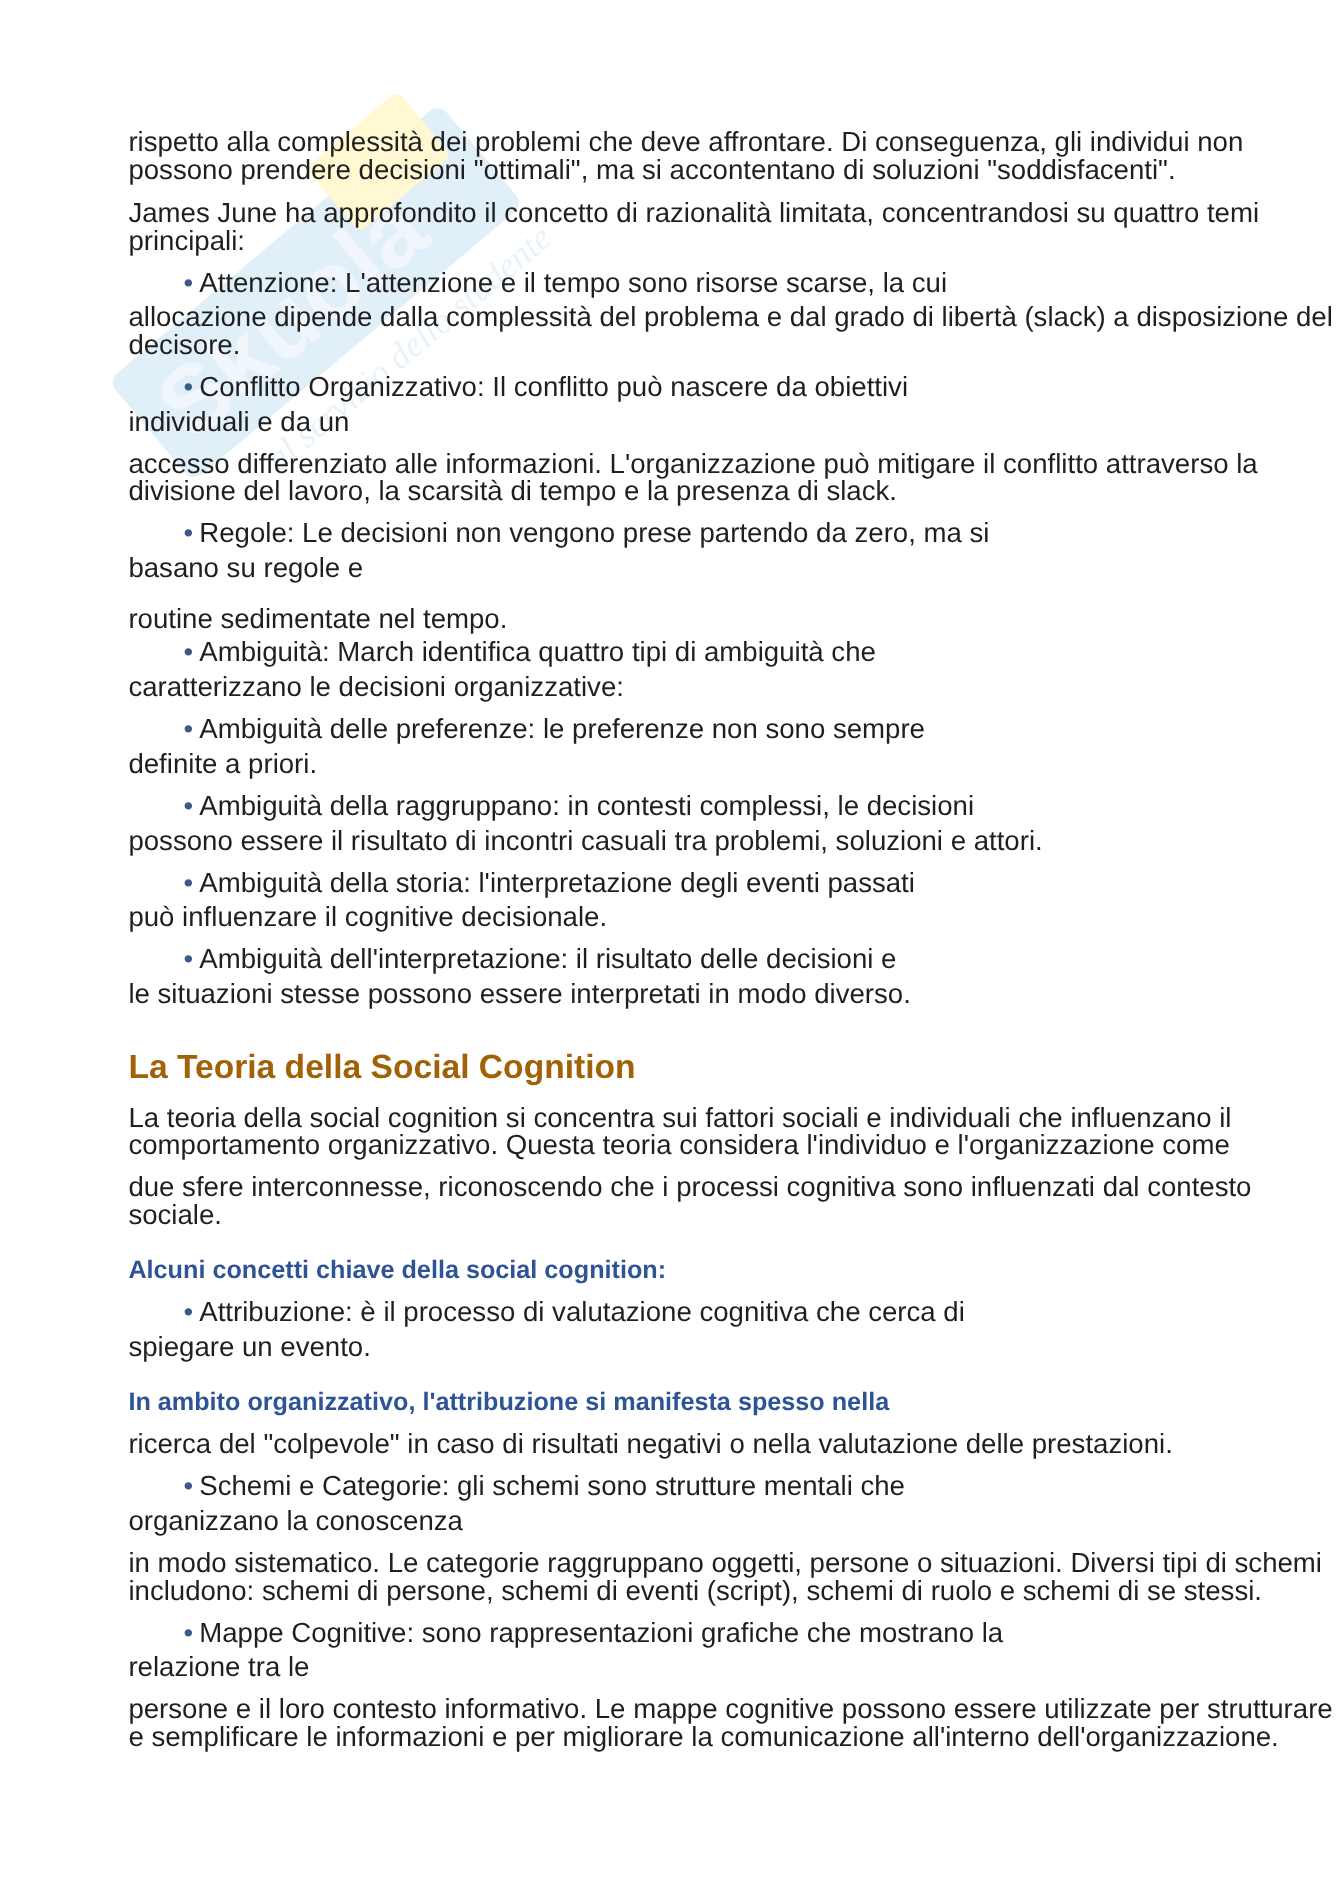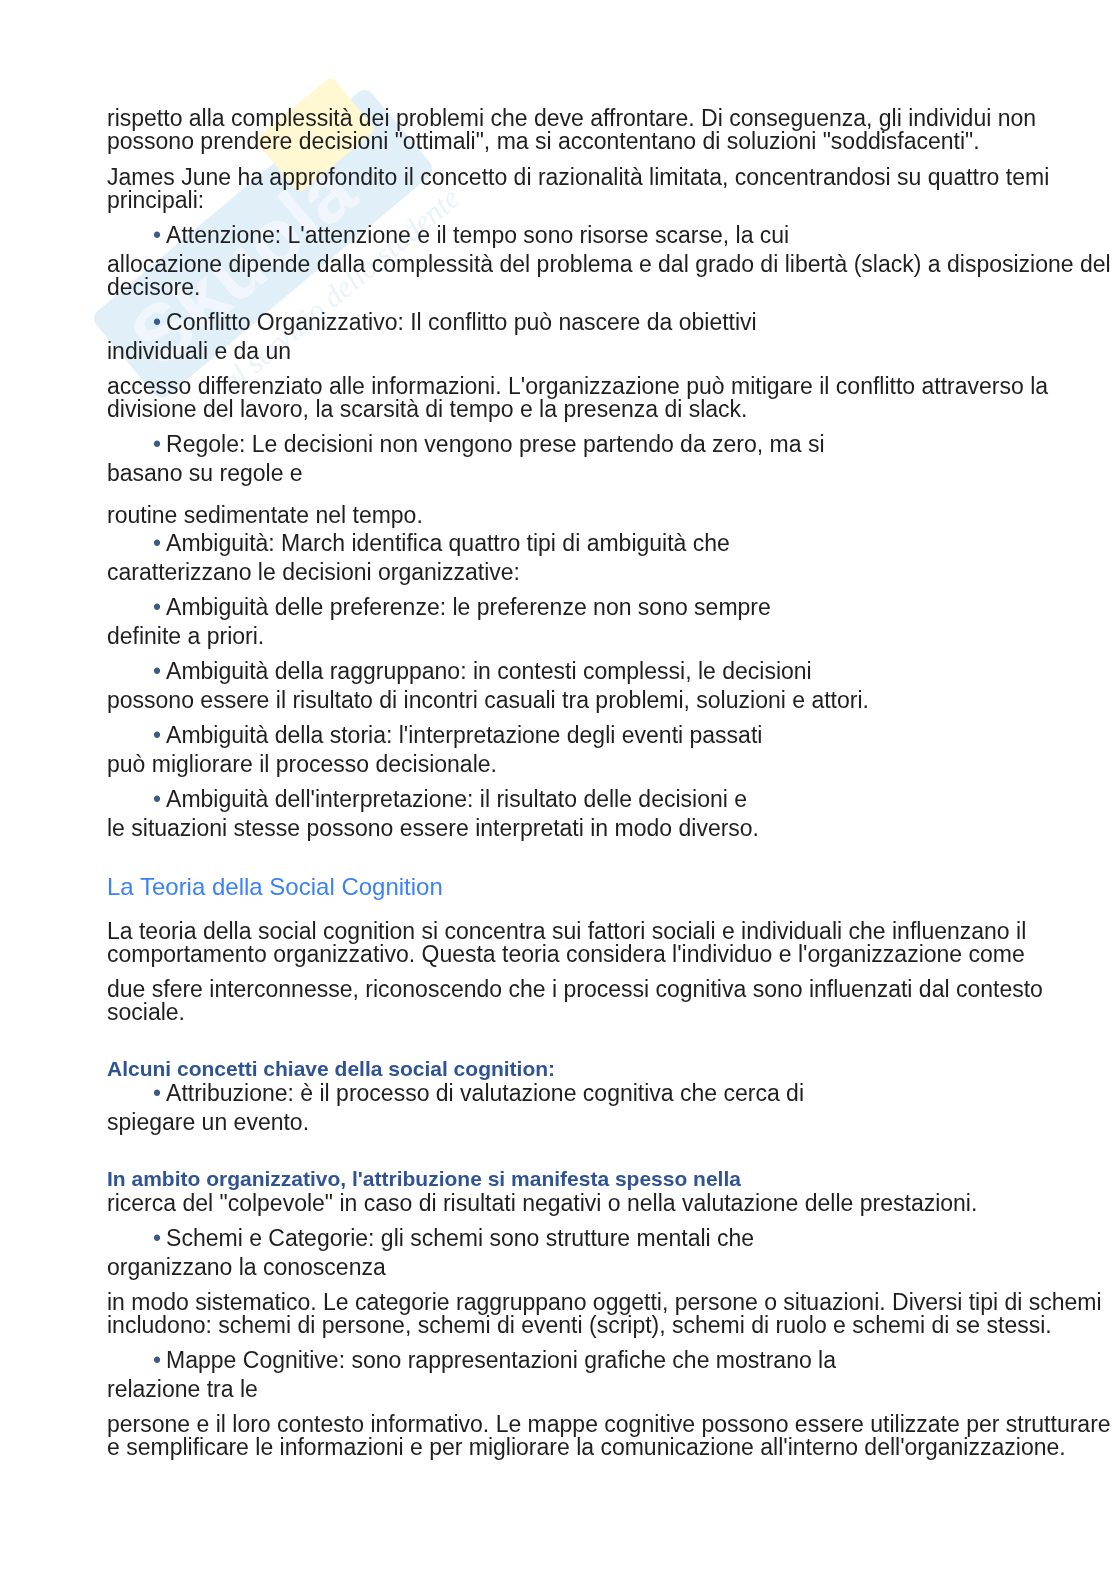--- a/index.html
+++ b/index.html
@@ -37,33 +37,32 @@
       color: #1f1f1f;
     }
     .line.bullet { left: 30px; margin-left: 16px; }
     .bullet-dot {
       color: #3b5a8a;
       margin-right: 5px;
     }
     .h1 {
       position: absolute;
       left: 0;
-      font-size: 24px;
-      font-weight: normal;
-      color: #3b82f6;
+      font-size: 28px;
+      font-weight: bold;
+      color: #a16207;
       white-space: nowrap;
     }
     .h2 {
       position: absolute;
       left: 0;
       font-size: 21px;
       font-weight: bold;
       color: #2f5496;
       white-space: nowrap;
-      margin-top: 10px;
     }
   </style>
 </head>
 <body>
 
 <div class="watermark">
   <svg width="480" height="400" viewBox="0 0 480 400">
     <g transform="rotate(-40 240 200)" opacity="0.55">
       <rect x="60" y="150" width="360" height="110" rx="10" fill="#c9e2f5"></rect>
       <rect x="300" y="120" width="100" height="70" rx="6" fill="#fff3b0"></rect>
@@ -111,21 +110,21 @@
   <div class="line" style="top:625px">definite a priori.</div>
 
   <div class="line bullet" style="top:660px">
     <span class="bullet-dot">•</span><span>Ambiguità della raggruppano: in contesti complessi, le decisioni</span>
   </div>
   <div class="line" style="top:689px">possono essere il risultato di incontri casuali tra problemi, soluzioni e attori.</div>
 
   <div class="line bullet" style="top:724px">
     <span class="bullet-dot">•</span><span>Ambiguità della storia: l'interpretazione degli eventi passati</span>
   </div>
-  <div class="line" style="top:753px">può migliorare il processo decisionale.</div>
+  <div class="line" style="top:753px">può influenzare il cognitive decisionale.</div>
 
   <div class="line bullet" style="top:788px">
     <span class="bullet-dot">•</span><span>Ambiguità dell'interpretazione: il risultato delle decisioni e</span>
   </div>
   <div class="line" style="top:817px">le situazioni stesse possono essere interpretati in modo diverso.</div>
 
   <div class="h1" style="top:873px">La Teoria della Social Cognition</div>
 
   <div class="line" style="top:920px">La teoria della social cognition si concentra sui fattori sociali e individuali che influenzano il</div>
   <div class="line" style="top:943px">comportamento organizzativo. Questa teoria considera l'individuo e l'organizzazione come</div>

